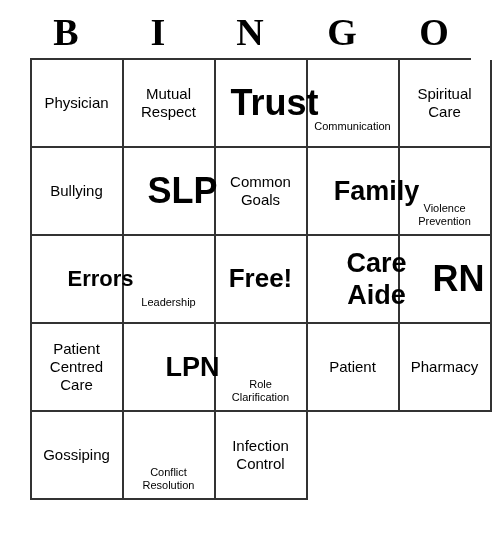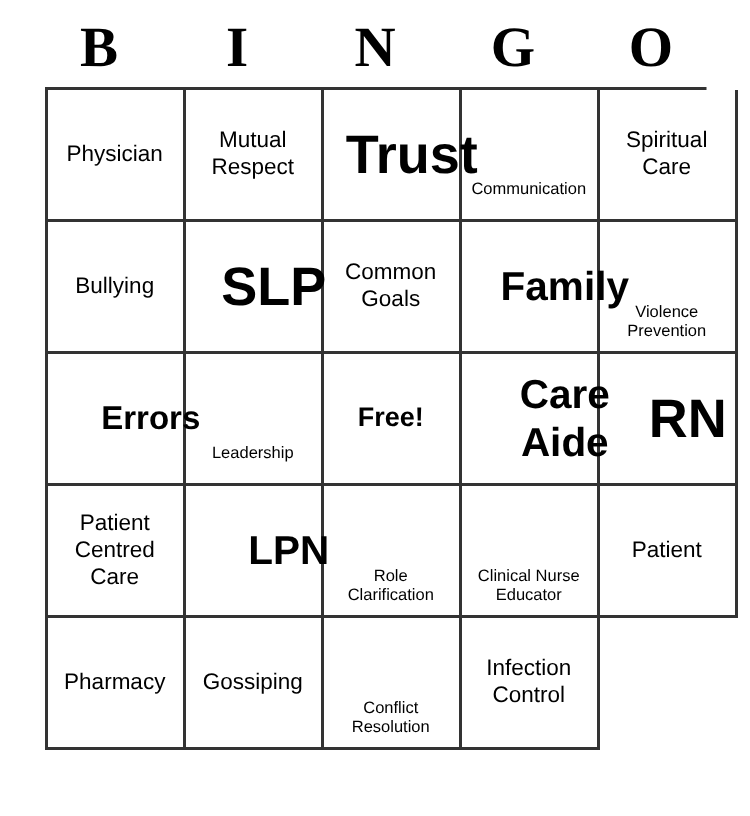--- a/index.html
+++ b/index.html
@@ -80,21 +80,21 @@
       margin-left: 48px;
     }
 
     .size-xxlarge {
       font-size: 36px;
       font-weight: bold;
       padding-left: 28px;
     }
 
     .free-cell {
-      font-size: 18px;
+      font-size: 26px;
       font-weight: bold;
     }
   </style>
 </head>
 <body>
 
 <div class="bingo-title">
 <span class="bingo-letter">B</span>
     <span class="bingo-letter">I</span>
     <span class="bingo-letter">N</span>
@@ -151,23 +151,20 @@
     <div class="bingo-cell">
       <span class="cell-text size-medium">Patient Centred Care</span>
     </div>
     <div class="bingo-cell">
       <span class="cell-text size-xlarge">LPN</span>
     </div>
     <div class="bingo-cell">
       <span class="cell-text size-small">Role Clarification</span>
     </div>
     <div class="bingo-cell">
-      <span class="cell-text size-small">Clinical Nurse Educator</span>
-    </div>
-    <div class="bingo-cell">
       <span class="cell-text size-medium">Patient</span>
     </div>
     <div class="bingo-cell">
       <span class="cell-text size-medium">Pharmacy</span>
     </div>
     <div class="bingo-cell">
       <span class="cell-text size-medium">Gossiping</span>
     </div>
     <div class="bingo-cell">
       <span class="cell-text size-small">Conflict Resolution</span>

